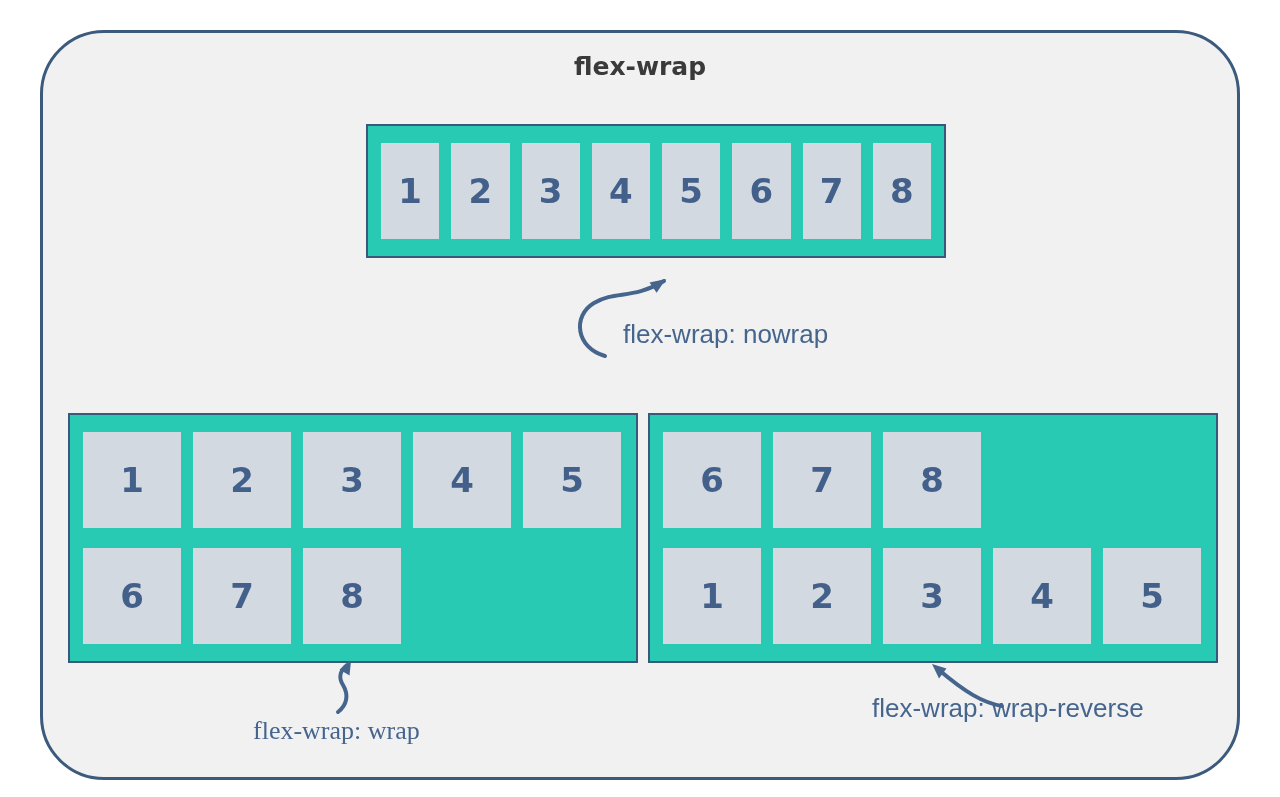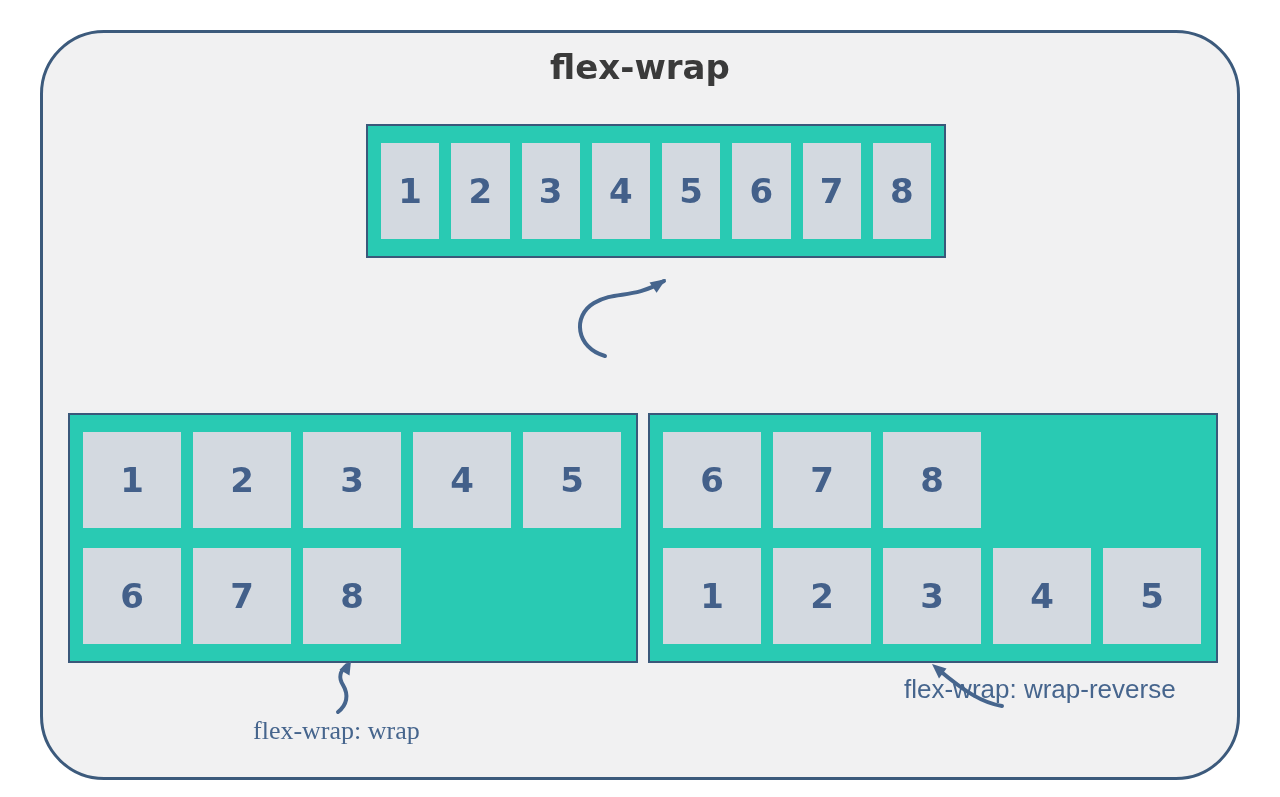--- a/index.html
+++ b/index.html
@@ -18,21 +18,21 @@
     border: 3px solid var(--panel-border);
     border-radius: 64px;
   }
   .title {
     position: absolute;
     left: 0; top: 10px; width: 100%;
     margin: 0;
     text-align: center;
     font-family: "DejaVu Sans", "Liberation Sans", sans-serif;
     font-weight: bold;
-    font-size: 34px;
+    font-size: 25px;
     line-height: 48px;
     color: var(--title-text);
   }
   .flex-container {
     position: absolute;
     box-sizing: border-box;
     background: var(--teal);
     border: 2px solid var(--container-border);
     display: flex;
   }
@@ -75,21 +75,21 @@
   }
   .caption {
     position: absolute;
     font-size: 26px;
     line-height: 1.2;
     color: var(--label-text);
     white-space: nowrap;
   }
   .caption-nowrap       { left: 580px; top: 286px; }
   .caption-wrap         { left: 210px; top: 682px; font-family: Liberation Serif, serif; }
-  .caption-wrap-reverse { left: 829px; top: 641px; margin-left: 32px; }
+  .caption-wrap-reverse { left: 829px; top: 660px; }
   .arrow { position: absolute; color: var(--arrow); }
   .arrow-nowrap       { left: 517px; top: 239px; }
   .arrow-wrap         { left: 277px; top: 622px; }
   .arrow-wrap-reverse { left: 882px; top: 623px; }
   .arrow path     { fill: none; stroke: currentColor; stroke-width: 4; stroke-linecap: round; }
   .arrow polygon  { fill: currentColor; stroke: none; }
 </style>
 </head>
 <body>
 
@@ -105,20 +105,21 @@
       <div class="flex-item">5</div>
       <div class="flex-item">6</div>
       <div class="flex-item">7</div>
       <div class="flex-item">8</div>
     </div>
 
   <svg class="arrow arrow-nowrap" width="130" height="92" viewBox="0 0 130 92">
     <path d="M 45 84 C 16 76, 12 44, 34 31 S 72 28, 104 9"></path>
     <polygon points="106,7 96.6,20.8 89.5,10.4"></polygon>
   </svg>
+  <div class="caption caption-nowrap">flex-wrap: nowrap</div>
 
   <div class="flex-container fc-wrap">
       <div class="flex-item">1</div>
       <div class="flex-item">2</div>
       <div class="flex-item">3</div>
       <div class="flex-item">4</div>
       <div class="flex-item">5</div>
       <div class="flex-item">6</div>
       <div class="flex-item">7</div>
       <div class="flex-item">8</div>

